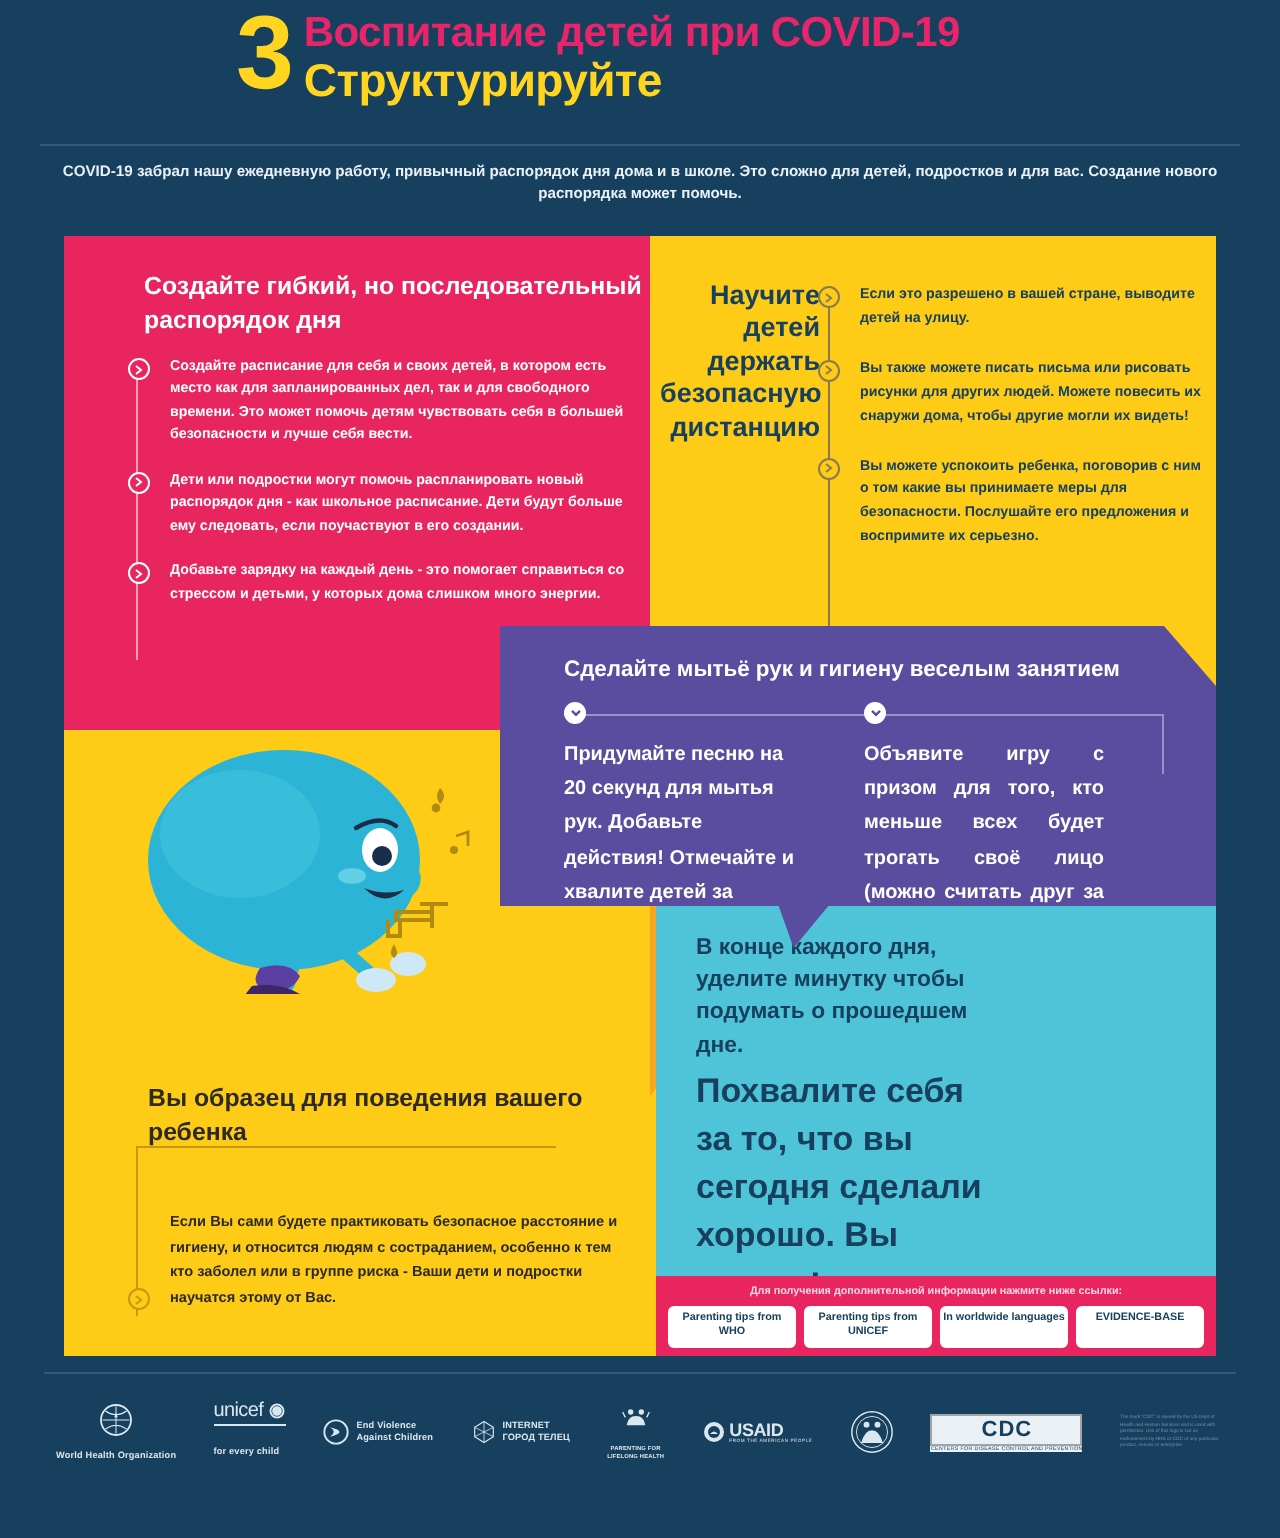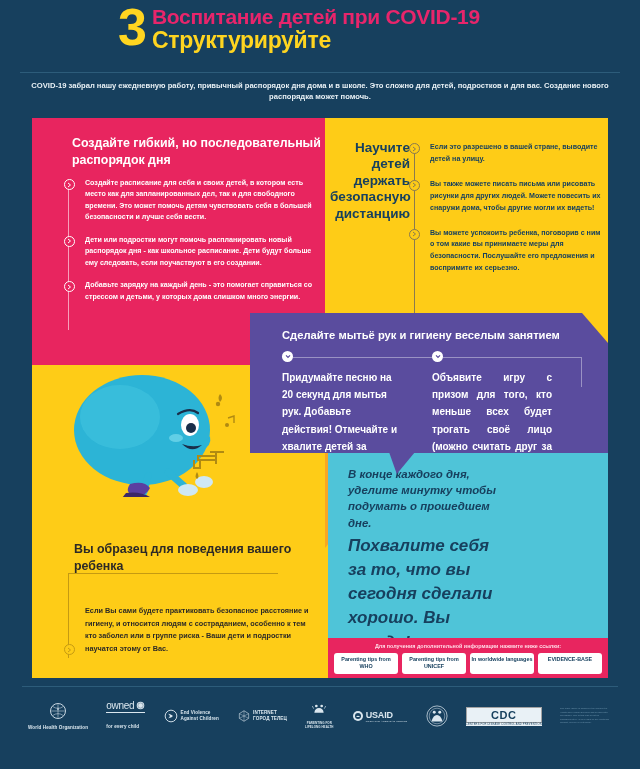--- a/index.html
+++ b/index.html
@@ -27,21 +27,21 @@
              color:#e9f1f6; font-size:7.6px; font-weight:bold; line-height:1.5; }
 
   
   .board { position:absolute; left:32px; top:118px; width:576px; height:560px; overflow:hidden; }
 
   .pink-panel { position:absolute; left:0; top:0; width:293px; height:247px; background:#e8255f; }
   .yellow-top { position:absolute; left:293px; top:0; width:283px; height:247px; background:#fecc17; }
   .yellow-bottom { position:absolute; left:0; top:247px; width:576px; height:313px; background:#fecc17; }
   .orange-wedge { position:absolute; left:293px; top:247px; width:200px; height:150px; background:#f7a623;
                   clip-path:polygon(0 0, 100% 0, 100% 100%); }
-  .teal-panel { position:absolute; left:296px; top:334px; width:308px; height:186px; background:#4fc4d8;font-style:italic; }
+  .teal-panel { position:absolute; left:296px; top:334px; width:308px; height:186px; background:#4fc4d8; }
   .orange-wedge2 { position:absolute; left:293px; top:330px; width:80px; height:100px; background:#f7a623;
                    clip-path:polygon(0 0, 100% 0, 0 100%); }
 
   .purple-panel {
     position:absolute; left:218px; top:195px; width:358px; height:140px;
     background:#5a4c9e;
     clip-path:polygon(0 0, 332px 0, 358px 30px, 358px 100%, 0 100%);
   }
   .purple-tail { position:absolute; left:357px; top:334px; width:26px; height:22px; background:#5a4c9e;
                  clip-path:polygon(0 0, 100% 0, 30% 100%); }
@@ -304,21 +304,21 @@
               <path d="M12 3 v18 M3 12 h18 M5 6 q7 5 14 0 M5 18 q7 -5 14 0" stroke="#dbe7ef" stroke-width="0.7" fill="none"></path>
               <path d="M12 7 l1.2 3.2 h-2.4z" fill="#dbe7ef"></path>
             </svg>
           <div class="logo-lbl" style="margin-top:1px">World Health Organization</div>
         </div>
       </div>
 
       <div class="logo">
         <div style="text-align:left">
           <div style="display:flex;align-items:center;">
-            <span style="font-size:10px;color:#dbe7ef;letter-spacing:-0.3px">owned</span>
+            <span style="font-size:10px;color:#dbe7ef;letter-spacing:-0.3px">unicef</span>
             <svg width="9" height="9" viewBox="0 0 24 24" style="margin-left:2px">
                 <circle cx="12" cy="12" r="10" fill="#dbe7ef"></circle>
                 <circle cx="12" cy="12" r="7" fill="none" stroke="#17405e" stroke-width="1"></circle>
               </svg>
           </div>
           <div style="border-top:0.6px solid #dbe7ef;padding-top:1px;margin-top:1px">
             <span class="logo-lbl">for every child</span>
           </div>
         </div>
       </div>

